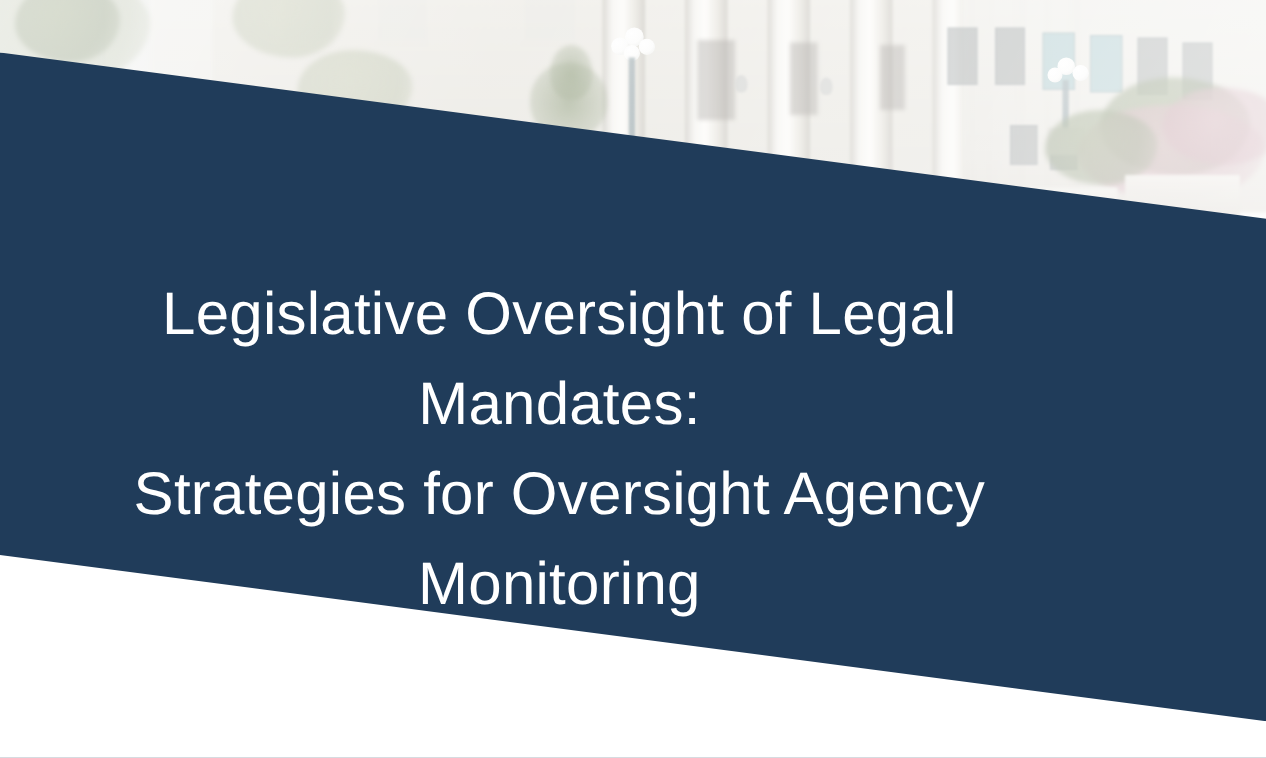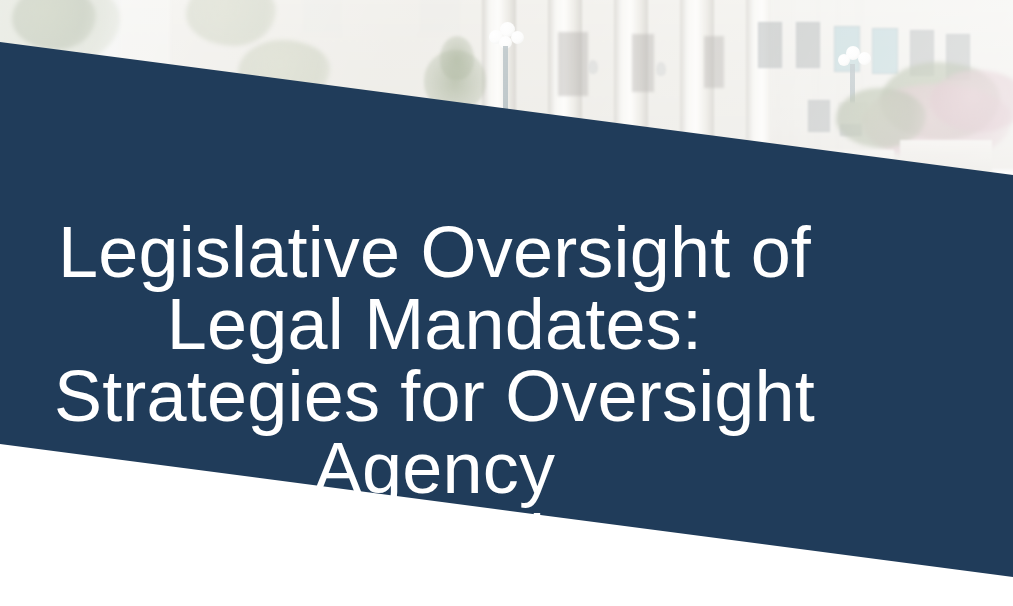--- a/index.html
+++ b/index.html
@@ -173,24 +173,25 @@
 
   
   .title-block {
     position: absolute;
     left: 0;
     top: 216px;
     width: 869px;
     text-align: center;
     color: #ffffff;
     font-weight: 300;
-    font-size: 72px;
+    font-size: 48px;
     line-height: 72px;
     letter-spacing: .2px;
     white-space: pre-line;
+    padding-left: 13px;
     -webkit-font-smoothing: antialiased;
   }
 </style>
 </head>
 <body>
 
 <div id="slide">
 
   <div class="photo-band">
     <div class="photo-wash"></div>
@@ -267,15 +268,15 @@
 
     <div class="stone-block" style="left:900px;top:140px;width:92px;height:34px;"></div>
     <div class="stone-block" style="left:824px;top:150px;width:70px;height:30px;"></div>
     <div class="stone-block" style="left:470px;top:128px;width:120px;height:34px;"></div>
 
     <div class="photo-haze"></div>
   </div>
 
   <div class="navy-banner"></div>
 
-  <div class="title-block"><div>Legislative Oversight of Legal Mandates:</div><div>Strategies for Oversight Agency</div><div>Rulemaking</div></div>
+  <div class="title-block"><div>Legislative Oversight of Legal Mandates:</div><div>Strategies for Oversight Agency</div><div>Monitoring</div></div>
 
 </div>
 
 </body></html>

